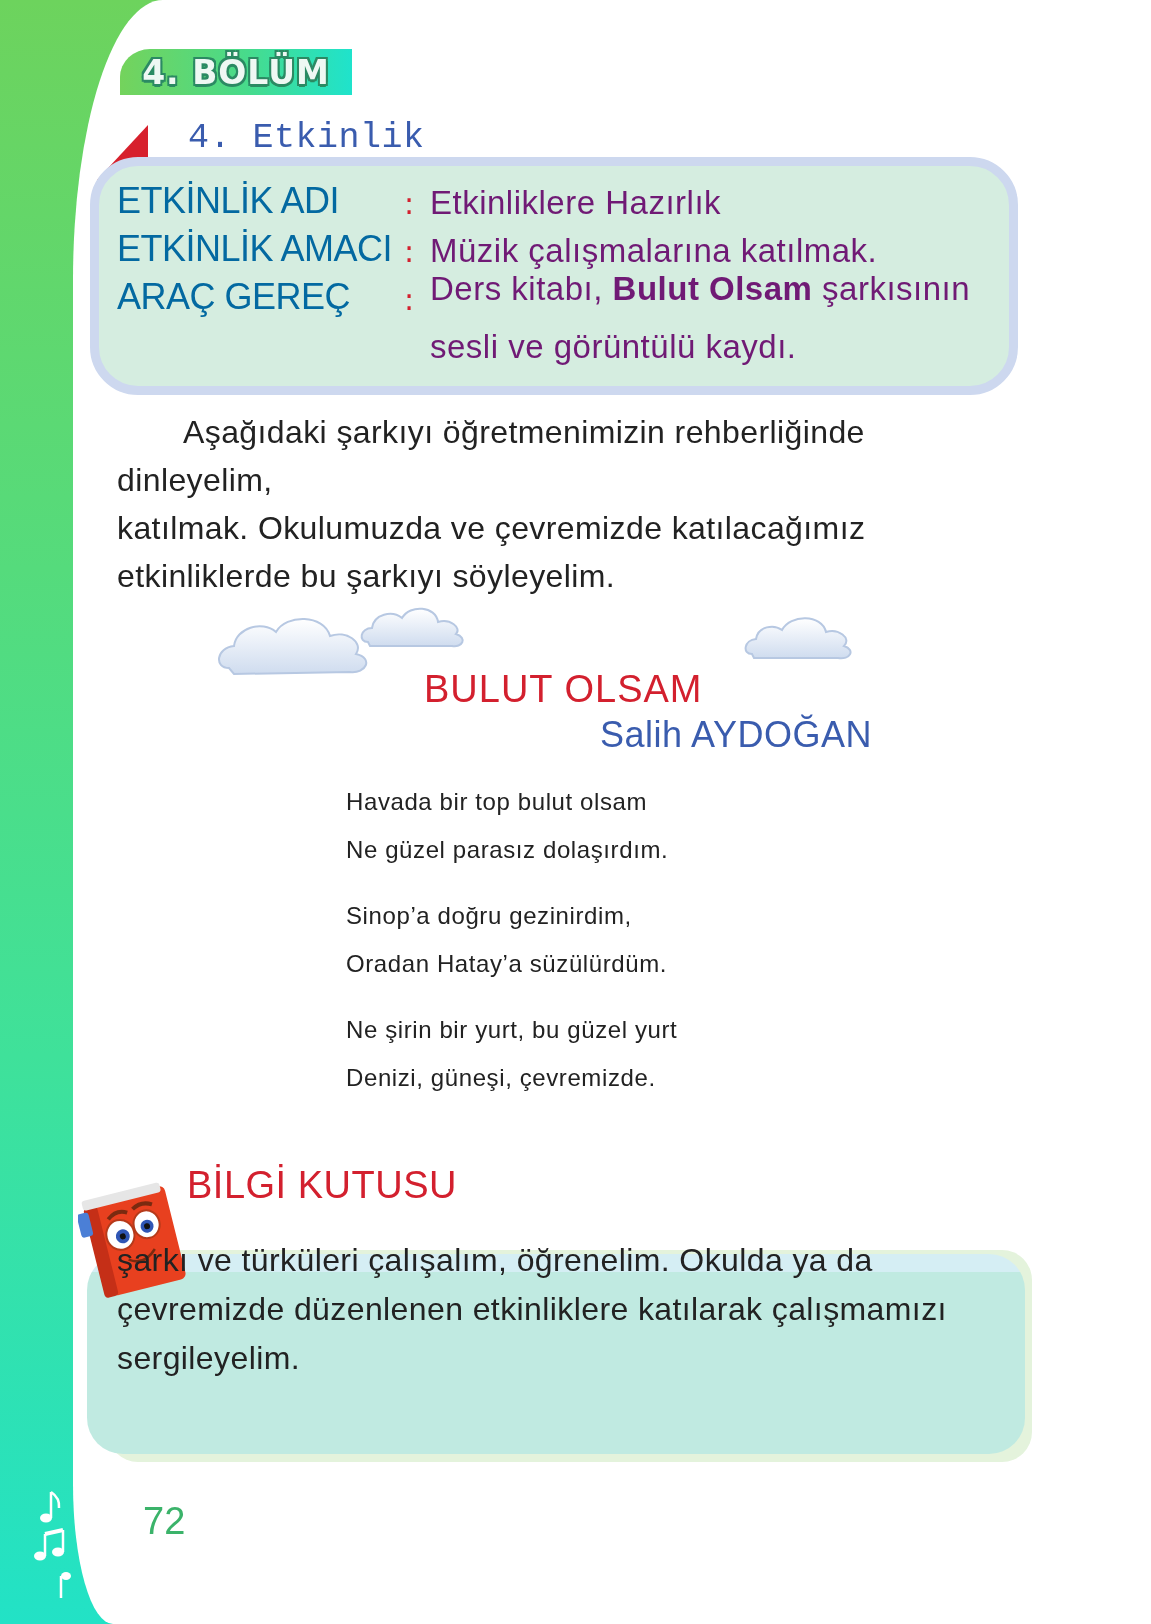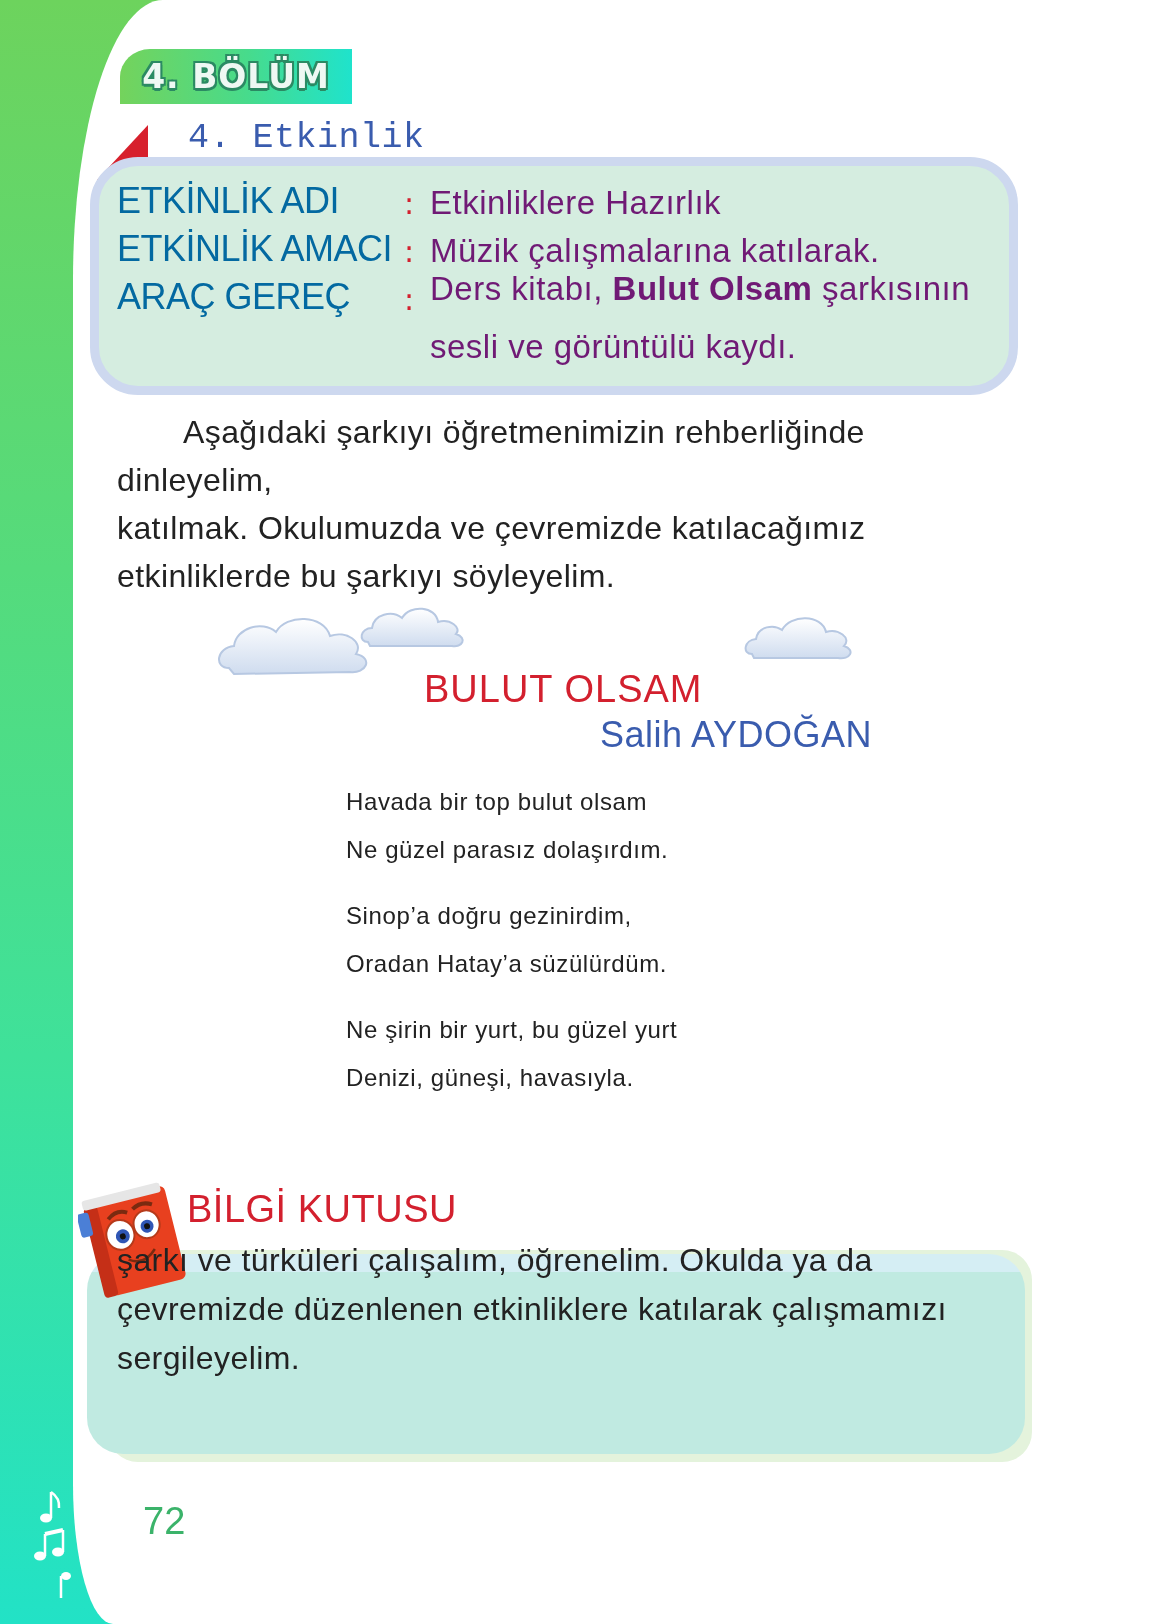--- a/index.html
+++ b/index.html
@@ -9,21 +9,21 @@
       font-family: "DejaVu Sans", sans-serif;
       color: #1e1e1e;
     }
     .page {
       position: absolute; left: 73px; top: 0; width: 1078px; height: 1624px;
       background: #ffffff;
       border-top-left-radius: 90px 280px;
       border-bottom-left-radius: 40px 140px;
     }
     .chapter-badge {
-      position: absolute; left: 120px; top: 49px; width: 232px; height: 55px;
+      position: absolute; left: 120px; top: 49px; width: 232px; height: 46px;
       background: linear-gradient(90deg, #74d35c 0%, #47db8c 55%, #1fe3cc 100%);
       border-top-left-radius: 30px 28px;
       display: flex; align-items: center; justify-content: center;
     }
     .chapter-badge span {
       font-family: "DejaVu Sans", sans-serif; font-weight: bold; font-size: 33px;
       color: #eef8f3; letter-spacing: 1px;
       text-shadow: -2px -2px 0 #2b8a63, 2px -2px 0 #2b8a63, -2px 2px 0 #2b8a63, 2px 2px 0 #2b8a63, 0 3px 0 #2b8a63;
     }
     .red-swoosh {
@@ -50,21 +50,21 @@
       font-family: "Liberation Sans", sans-serif; font-size: 32px; line-height: 48px; color: #222;
       letter-spacing: 0.4px;
     }
     .para .indent { display: inline-block; width: 66px; }
     .cloud { position: absolute; }
     .song-title { position: absolute; left: 424px; top: 668px; font-size: 38px; color: #d3202e; font-family: "Liberation Sans", sans-serif; letter-spacing: 1px; }
     .song-author { position: absolute; left: 600px; top: 714px; font-size: 36px; color: #3a5cae; font-family: "Liberation Sans", sans-serif; letter-spacing: 0.5px; }
     .lyrics { position: absolute; left: 346px; top: 778px; font-family: "Liberation Sans", sans-serif; font-size: 24px; color: #222; letter-spacing: 0.6px; }
     .stanza { margin-bottom: 18px; }
     .stanza div { line-height: 48px; }
-    .bilgi-title { position: absolute; left: 187px; top: 1164px; font-size: 38px; color: #d3202e; font-family: "Liberation Sans", sans-serif; letter-spacing: 0.5px; margin-top: 24px; }
+    .bilgi-title { position: absolute; left: 187px; top: 1164px; font-size: 38px; color: #d3202e; font-family: "Liberation Sans", sans-serif; letter-spacing: 0.5px; }
     .bilgi-back { position: absolute; left: 108px; top: 1250px; width: 924px; height: 212px; background: #e4f3dc; border-radius: 30px; }
     .bilgi-box {
       position: absolute; left: 87px; top: 1254px; width: 938px; height: 200px;
       background: linear-gradient(180deg, #d5eef4 0px, #d5eef4 18px, #c0eae1 18px, #c0eae1 100%);
       border-radius: 36px;
     }
     .bilgi-text {
       position: absolute; left: 117px; top: 1236px; width: 900px;
       font-family: "Liberation Sans", sans-serif; font-size: 32px; line-height: 49px; color: #222; letter-spacing: 0.4px;
     }
@@ -86,21 +86,21 @@
 <div class="activity-title">4. Etkinlik</div>
 
 <div class="info-box"></div>
 
 <div class="info-label" style="top:180px;">ETKİNLİK ADI</div>
 <div class="info-colon" style="top:186px;">:</div>
 <div class="info-value" style="top:184px;">Etkinliklere Hazırlık</div>
 
 <div class="info-label" style="top:228px;">ETKİNLİK AMACI</div>
 <div class="info-colon" style="top:234px;">:</div>
-<div class="info-value" style="top:232px;">Müzik çalışmalarına katılarak.</div>
+<div class="info-value" style="top:232px;">Müzik çalışmalarına katılmak.</div>
 
 <div class="info-label" style="top:276px;">ARAÇ GEREÇ</div>
 <div class="info-colon" style="top:282px;">:</div>
 <div class="info-value" style="top:270px;"><span>Ders kitabı, </span><b>Bulut Olsam</b><span> şarkısının</span></div>
 <div class="info-value" style="top:328px;">sesli ve görüntülü kaydı.</div>
 
 <div class="para">
   <div><span class="indent"></span><span>Aşağıdaki şarkıyı öğretmenimizin rehberliğinde dinleyelim,</span></div>
   <div>katılmak. Okulumuzda ve çevremizde katılacağımız</div>
   <div>etkinliklerde bu şarkıyı söyleyelim.</div>
@@ -129,21 +129,21 @@
   <div class="stanza">
     <div>Havada bir top bulut olsam</div>
     <div>Ne güzel parasız dolaşırdım.</div>
   </div>
   <div class="stanza">
     <div>Sinop’a doğru gezinirdim,</div>
     <div>Oradan Hatay’a süzülürdüm.</div>
   </div>
   <div class="stanza">
     <div>Ne şirin bir yurt, bu güzel yurt</div>
-    <div>Denizi, güneşi, havasıyla.</div>
+    <div>Denizi, güneşi, çevremizde.</div>
   </div>
 </div>
 
 <div class="bilgi-back"></div>
 <div class="bilgi-box"></div>
 
 <svg class="book-mascot" viewBox="0 0 110 120">
   <g transform="rotate(-14 55 60)">
     <rect x="22" y="14" width="76" height="96" rx="6" fill="#e8401f"></rect>
     <rect x="14" y="18" width="14" height="92" rx="4" fill="#c52f17"></rect>

